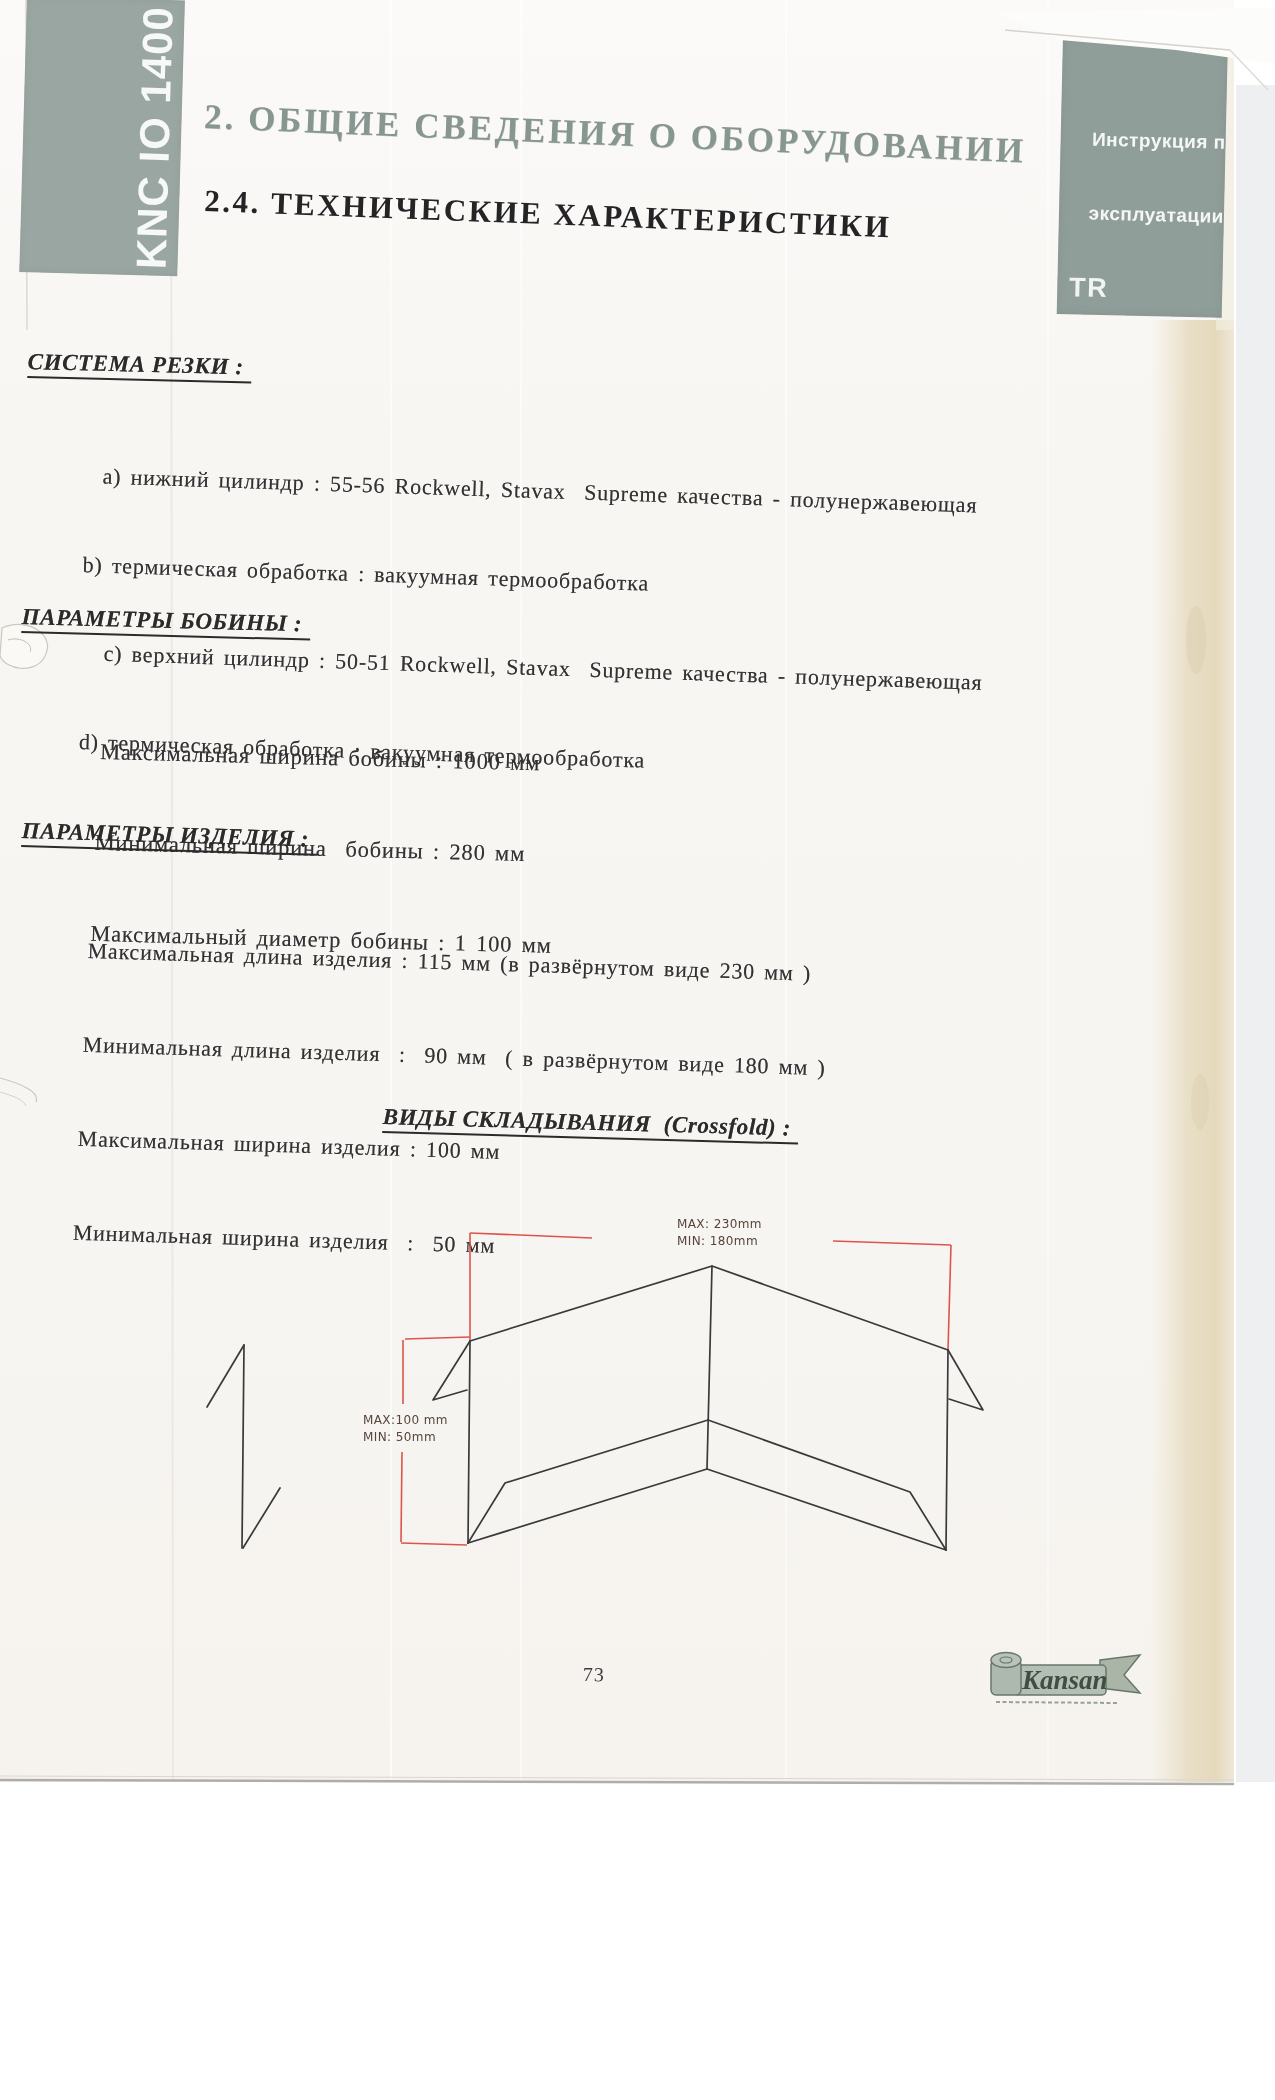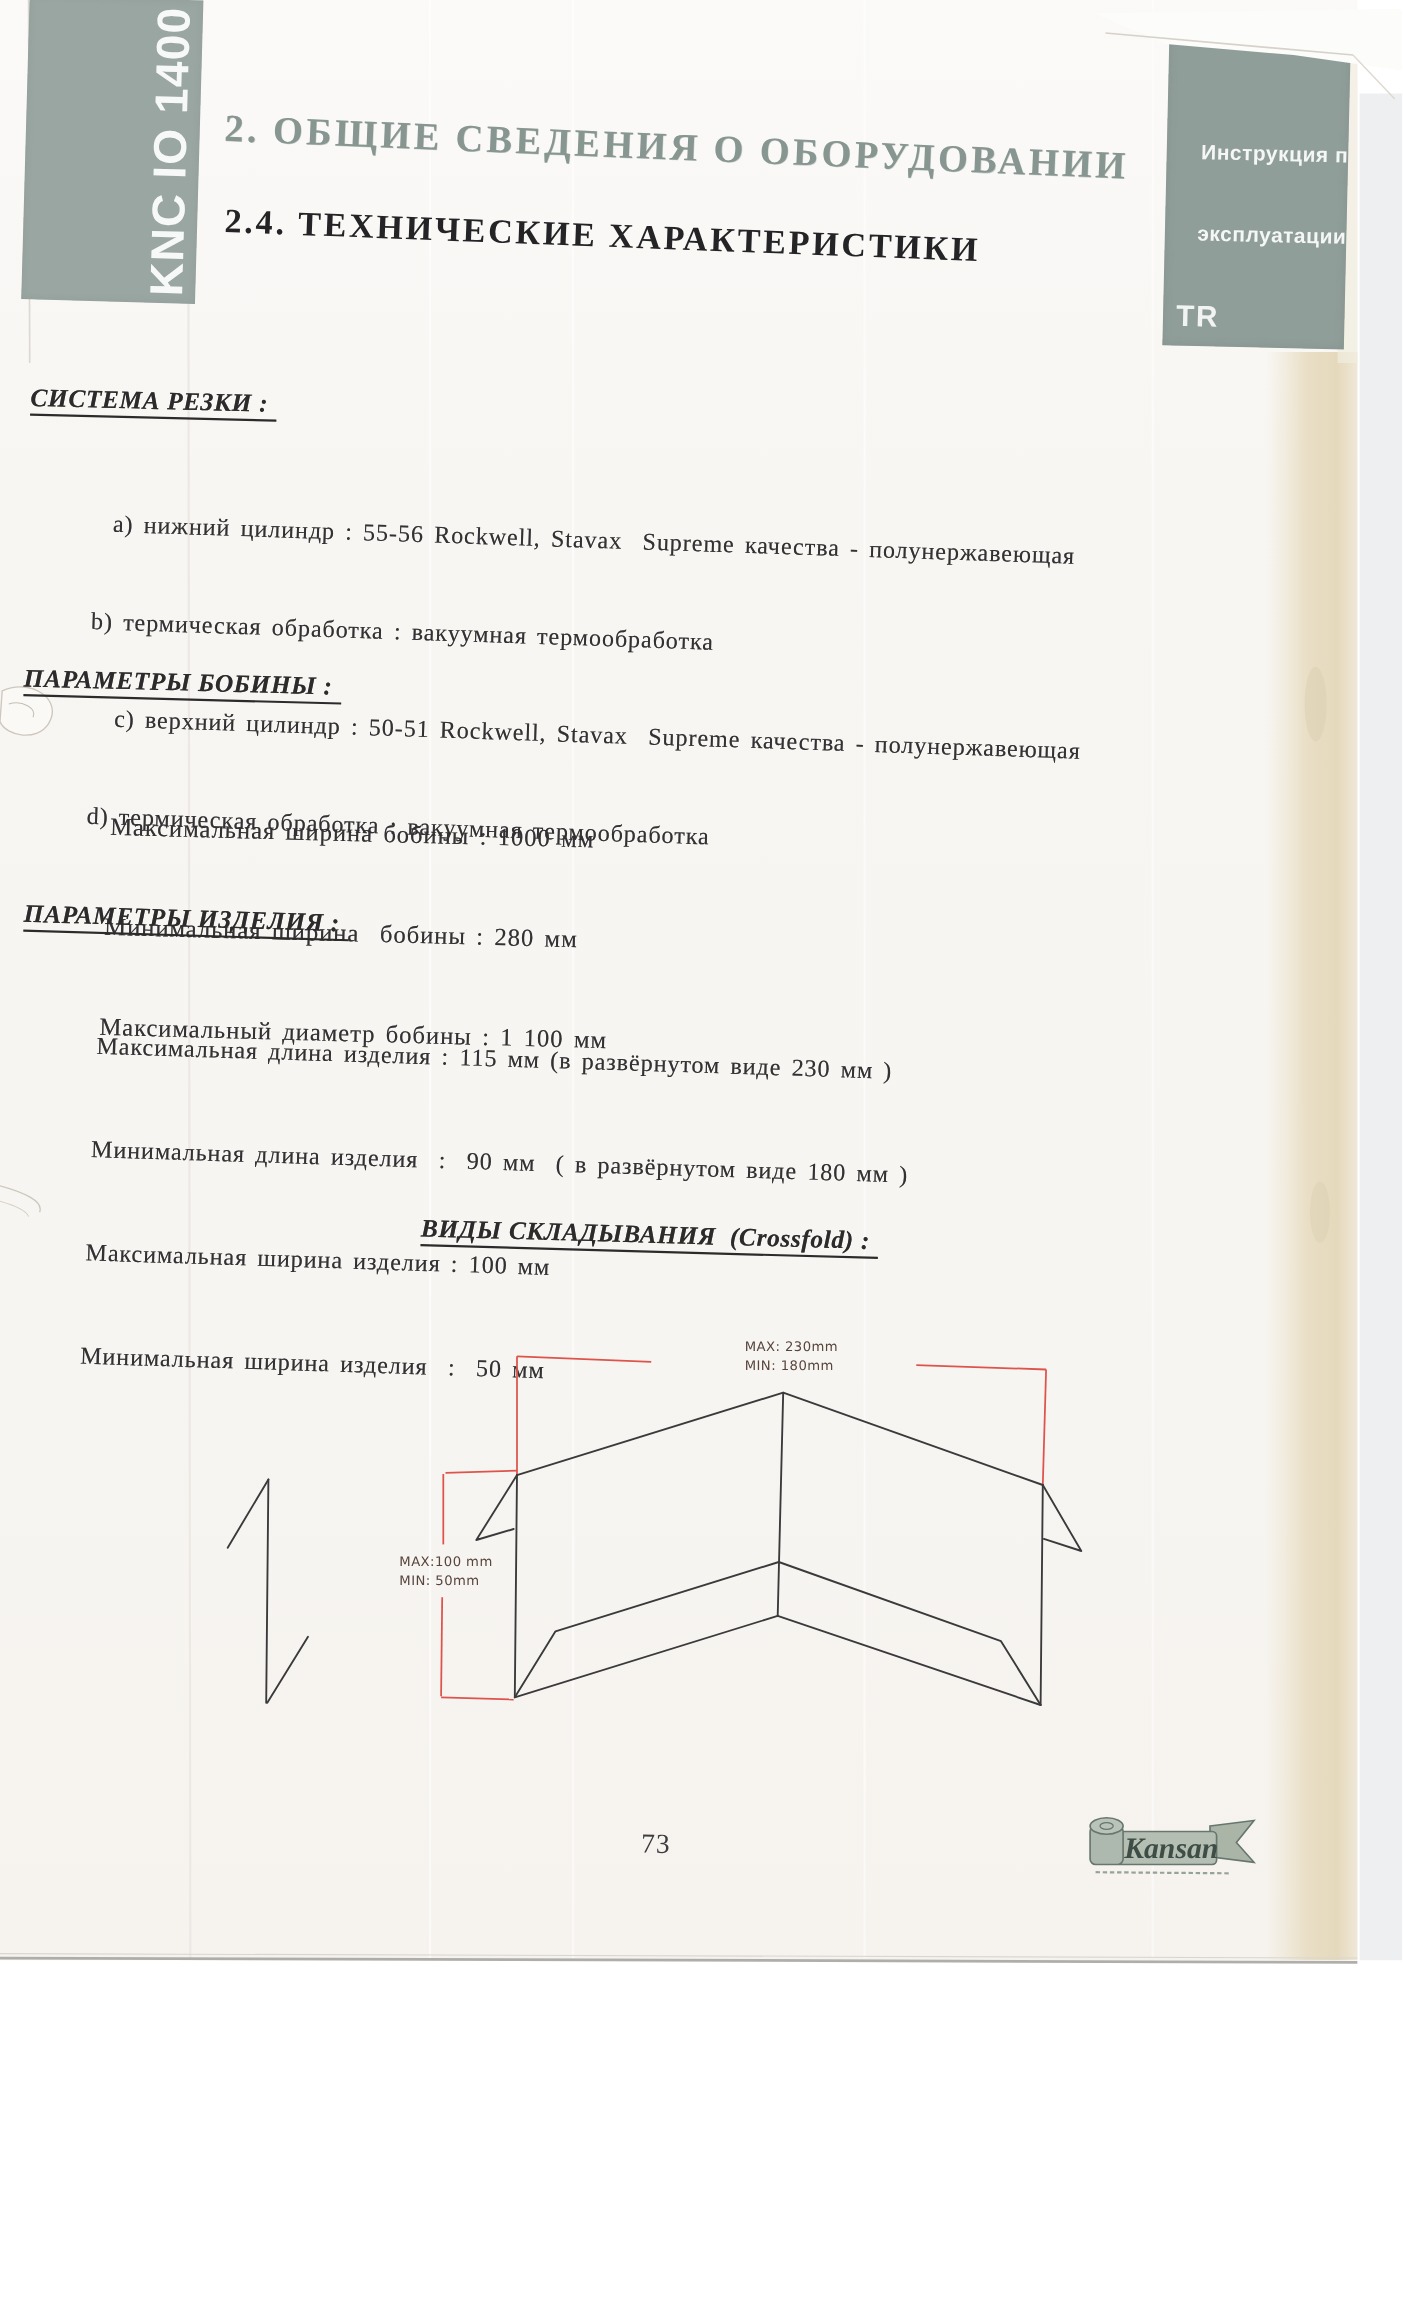--- a/index.html
+++ b/index.html
@@ -74,21 +74,21 @@
   .s-cut div:nth-child(4){margin-left:2px;}
   .s-bob{left:102px;top:680px;transform:rotate(1.5deg);font-size:22.5px;}
   .s-bob div{line-height:39px;}
   .s-bob div:nth-child(2){position:relative;left:-3px;}
   .s-bob div:nth-child(3){position:relative;left:-5px;}
   .s-prod{left:90px;top:878px;transform:rotate(1.8deg);}
   .s-prod div{line-height:42px;}
   .s-prod div:nth-child(2){position:relative;left:-2px;}
   .s-prod div:nth-child(3){position:relative;left:-4px;}
   .s-prod div:nth-child(4){position:relative;left:-6px;}
-  .page-num{left:583px;top:1663px;transform:rotate(1deg);font-size:25px;color:#3c3c40;letter-spacing:1px;text-align:right;}
+  .page-num{left:583px;top:1663px;transform:rotate(1deg);font-size:20px;color:#3c3c40;letter-spacing:1px;text-align:right;}
   
   .diag-label{font-family:"DejaVu Sans",sans-serif;font-size:12px;fill:#57443c;letter-spacing:.4px;}
   .logo-text{font-family:"Liberation Serif",serif;font-weight:bold;font-style:italic;font-size:27px;fill:#3e4e46;}
 </style>
 </head>
 <body>
 
 <div class="page-bg"></div>
 
 <svg id="artifacts-under" class="layer" viewBox="0 0 1275 2100">

